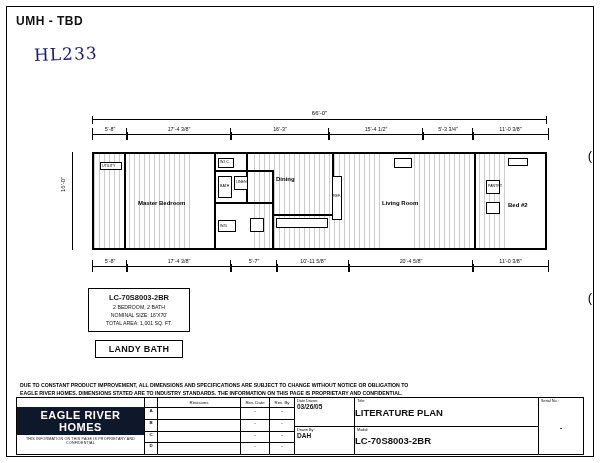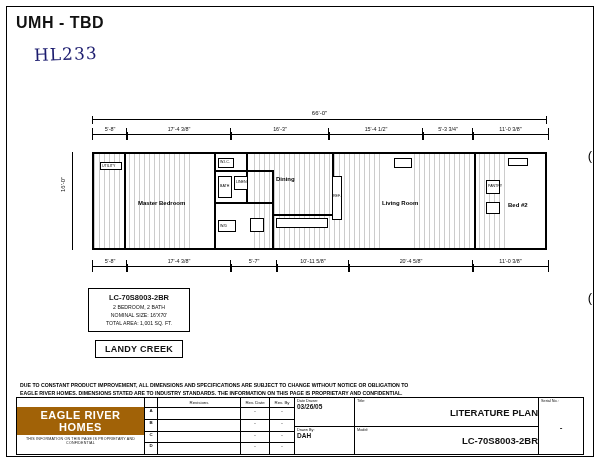--- a/index.html
+++ b/index.html
@@ -14,21 +14,21 @@
     position:relative;
     width:600px;height:463px;
     box-sizing:border-box;
   }
   .border-outer{
     position:absolute;left:6px;top:6px;right:6px;bottom:6px;
     border:1px solid #000;
   }
   .hdr-note{
     position:absolute;left:16px;top:14px;
-    font-size:16px;font-weight:bold;letter-spacing:.5px;
+    font-size:12px;font-weight:bold;letter-spacing:.5px;
   }
   .hand-note{
     position:absolute;left:34px;top:44px;
     font-size:17px;
     font-family:"DejaVu Serif", serif;
     color:#1b1b6e;
     letter-spacing:1px;
     transform:rotate(-2deg);
   }
 
@@ -114,21 +114,21 @@
   .titleblock{
     position:absolute;left:16px;top:397px;right:16px;bottom:8px;
     border:1px solid #000;display:flex;box-sizing:border-box;
   }
   .tb-logo{
     width:128px;border-right:1px solid #000;
     display:flex;flex-direction:column;align-items:center;justify-content:center;
     box-sizing:border-box;
   }
   .logo-main{
-    background:#a16207;color:#fff;font-weight:bold;font-size:11px;
+    background:#0f172a;color:#fff;font-weight:bold;font-size:11px;
     padding:2px 6px;letter-spacing:.5px;line-height:1.1;text-align:center;
   }
   .logo-sub{font-size:3.6px;margin-top:2px;text-align:center;letter-spacing:.2px;}
   .tb-rev{
     width:150px;border-right:1px solid #000;box-sizing:border-box;
     display:flex;flex-direction:column;
   }
   .rev-head{
     display:flex;font-size:4.4px;border-bottom:1px solid #000;height:9px;align-items:center;
   }
@@ -152,21 +152,21 @@
   .dcell .v{font-size:6.5px;font-weight:bold;}
   .tb-main{
     flex:1;border-right:1px solid #000;box-sizing:border-box;
     display:flex;flex-direction:column;
   }
   .mcell{flex:1;border-bottom:1px solid #000;box-sizing:border-box;position:relative;}
   .mcell:last-child{border-bottom:none;}
   .mcell .k{position:absolute;left:2px;top:1px;font-size:3.8px;}
   .mcell .v{
     position:absolute;left:0;right:0;top:50%;transform:translateY(-50%);
-    text-align:right;font-size:9.5px;font-weight:bold;
+    text-align:left;font-size:9.5px;font-weight:bold;
   }
   .tb-right{
     width:44px;box-sizing:border-box;display:flex;flex-direction:column;
   }
   .rcell{flex:1;border-bottom:1px solid #000;box-sizing:border-box;position:relative;}
   .rcell:last-child{border-bottom:none;}
   .rcell .k{position:absolute;left:2px;top:1px;font-size:3.8px;}
   .rcell .v{
     position:absolute;left:0;right:0;top:52%;transform:translateY(-50%);
     text-align:center;font-size:8px;font-weight:bold;
@@ -277,21 +277,21 @@
         <div class="txt">11'-0 3/8"</div>
       </div>
   </div>
 
   <div class="infobox">
     <div class="l1">LC-70S8003-2BR</div>
     <div class="l2">2 BEDROOM, 2 BATH</div>
     <div class="l3">NOMINAL SIZE: 16'X70'</div>
     <div class="l4">TOTAL AREA: 1,001 SQ. FT.</div>
   </div>
-  <div class="modelbox">LANDY CREEK</div>
+  <div class="modelbox">LANDY BATH</div>
 
   <div class="disclaimer">DUE TO CONSTANT PRODUCT IMPROVEMENT, ALL DIMENSIONS AND SPECIFICATIONS ARE SUBJECT TO CHANGE WITHOUT NOTICE OR OBLIGATION TO EAGLE RIVER HOMES. DIMENSIONS STATED ARE TO INDUSTRY STANDARDS. THE INFORMATION ON THIS PAGE IS PROPRIETARY AND CONFIDENTIAL.</div>
 
   <div class="edge-mark" style="top:148px;">(</div>
   <div class="edge-mark" style="top:290px;">(</div>
 
   <div class="titleblock">
 
     <div class="tb-logo">
       <div class="logo-main">EAGLE RIVER HOMES</div>

